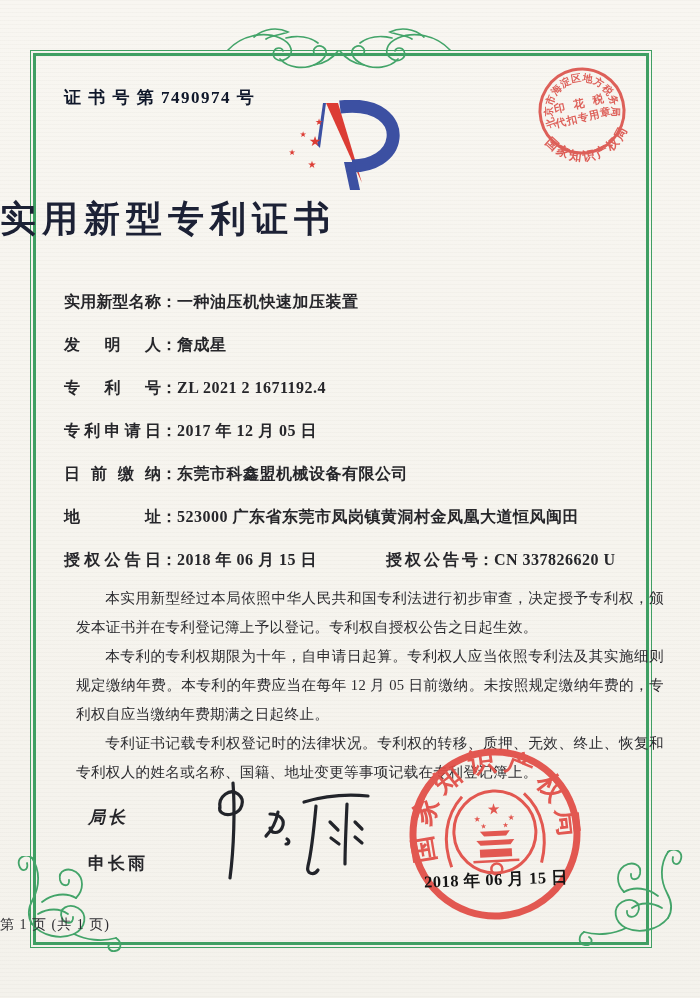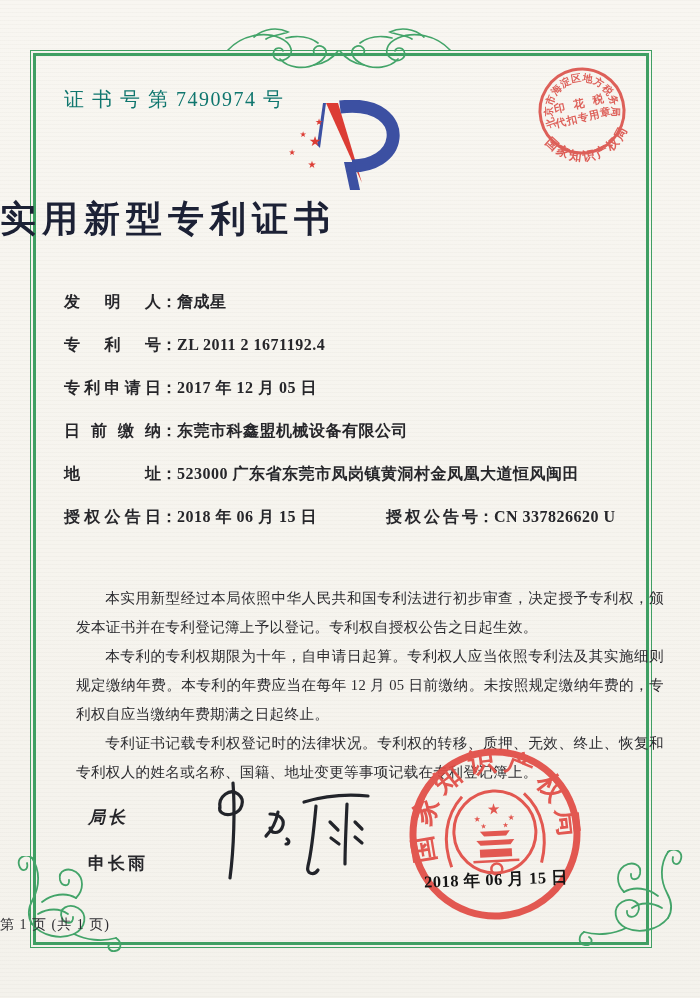--- a/index.html
+++ b/index.html
@@ -10,21 +10,21 @@
        background:
         repeating-linear-gradient(180deg, rgba(120,115,100,0.035) 0 1px, transparent 1px 4px),
         linear-gradient(180deg,#f8f6f1 0%,#f6f4ee 55%,#f4f2ec 100%);}
   
   .frame-outer{position:absolute;left:30px;top:50px;width:620px;height:896px;
        border:1px solid #3f9f63;}
   .frame-inner{position:absolute;inset:2px;border:3px solid #3f9f63;}
   
   .orn{position:absolute;pointer-events:none;}
   
-  .cert-no{position:absolute;left:64px;top:86px;font-size:20px;letter-spacing:1.5px;color:#0f766e;font-weight:400;}
+  .cert-no{position:absolute;left:64px;top:86px;font-size:17px;letter-spacing:1.5px;color:#0f172a;font-weight:700;}
   
   .logo{position:absolute;left:268px;top:100px;}
   
   .title{position:absolute;left:0;top:195px;width:700px;
        font-size:36px;font-weight:700;letter-spacing:6px;color:#1c2135;}
   
   .fields{position:absolute;left:64px;top:290px;width:575px;font-size:16px;color:#26262a;font-weight:600;}
   .frow{position:relative;line-height:24px;margin-bottom:19px;white-space:nowrap;}
   .flabel{display:inline-block;width:97px;text-align:justify;text-align-last:justify;vertical-align:top;}
   .fcolon{display:inline-block;width:16px;}
@@ -116,24 +116,27 @@
   <text x="70" y="80" text-anchor="middle" font-size="10.5" font-weight="bold" fill="#d9463f" letter-spacing="1">代扣专用章</text>
   <text font-size="12.5" font-weight="bold" fill="#d9463f" letter-spacing="2">
     <textPath href="#stArcB" startOffset="8">国家知识产权局</textPath>
   </text>
 </svg>
 
 <div class="title">实用新型专利证书</div>
 
 <div class="fields">
   <div class="frow">
+    <span class="flabel">实用新型名称</span><span class="fcolon">：</span><span class="fvalue">一种油压机快速加压装置</span>
+  </div>
+  <div class="frow">
     <span class="flabel">发明人</span><span class="fcolon">：</span><span class="fvalue">詹成星</span>
   </div>
   <div class="frow">
-    <span class="flabel">专利号</span><span class="fcolon">：</span><span class="fvalue">ZL 2011 2 1671192.4</span>
+    <span class="flabel">专利号</span><span class="fcolon">：</span><span class="fvalue">ZL 2021 2 1671192.4</span>
   </div>
   <div class="frow">
     <span class="flabel">专利申请日</span><span class="fcolon">：</span><span class="fvalue">2017 年 12 月 05 日</span>
   </div>
   <div class="frow">
     <span class="flabel">日前缴纳</span><span class="fcolon">：</span><span class="fvalue">东莞市科鑫盟机械设备有限公司</span>
   </div>
   <div class="frow">
     <span class="flabel">地址</span><span class="fcolon">：</span><span class="fvalue">523000 广东省东莞市凤岗镇黄洞村金凤凰大道恒风闽田</span>
   </div>

